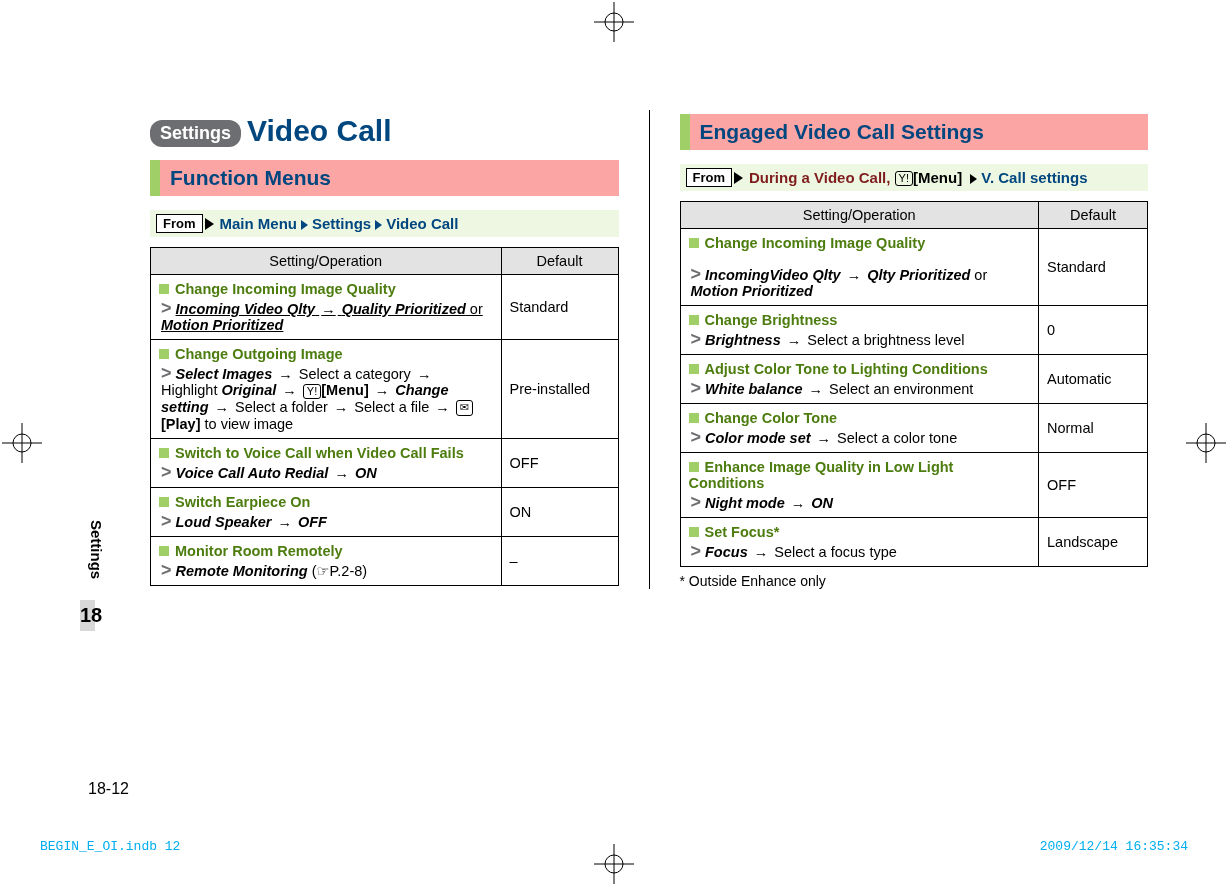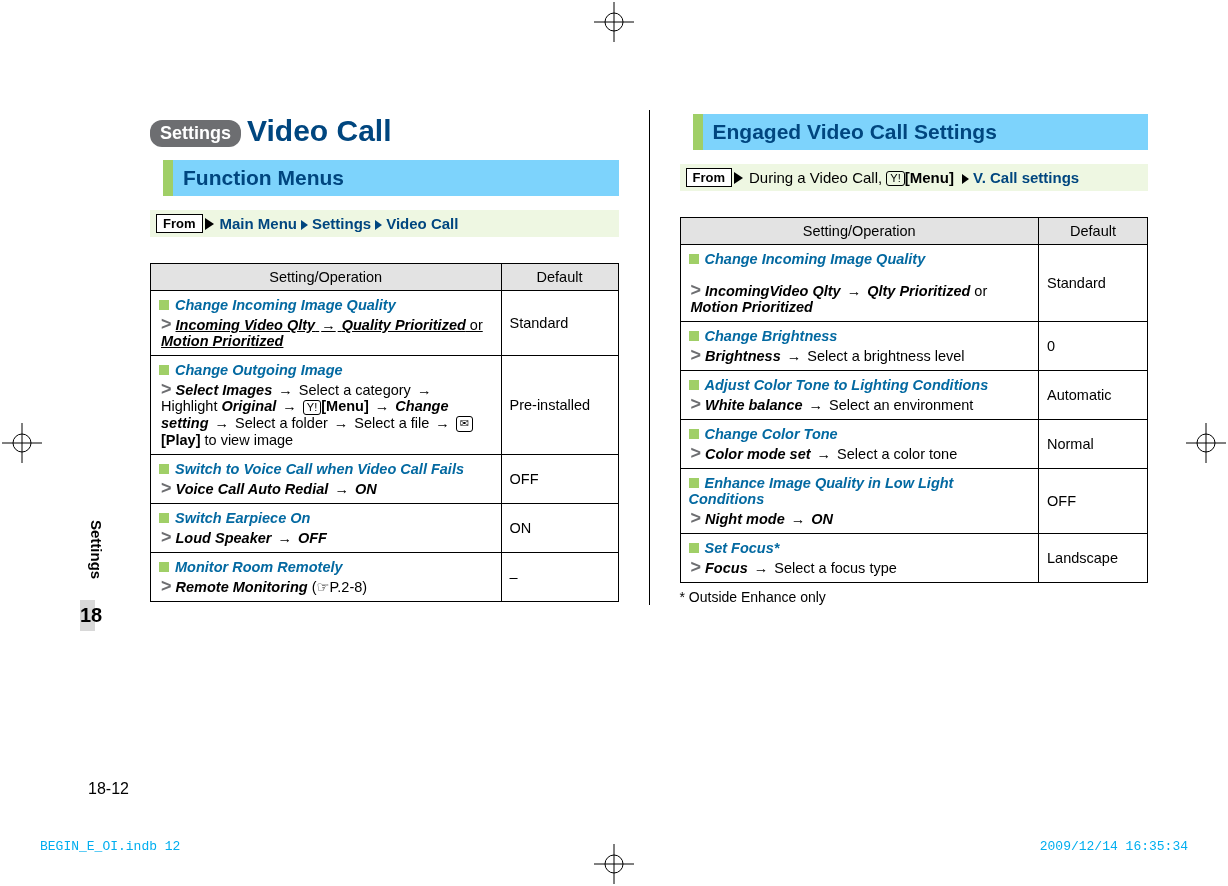--- a/index.html
+++ b/index.html
@@ -40,36 +40,36 @@
     vertical-align: middle;
     margin-right: 6px;
   }
   .h1 {
     font-size: 30px;
     font-weight: bold;
     color: #00467f;
     margin: 4px 0 12px 0;
   }
   .h2-wrap {
-    background: #7dd3fc;
+    background: #fca5a5;
     border-left: 10px solid #a0cf67;
     padding: 6px 10px;
-    margin: 6px 0 14px 13px;
+    margin: 6px 0 14px 0;
   }
   .h2 {
     color: #00467f;
     font-size: 21px;
     font-weight: bold;
   }
   .from-row {
     display: flex;
     align-items: center;
     background: #eef7e2;
     padding: 4px 6px;
-    margin: 6px 0 26px 0;
+    margin: 6px 0 10px 0;
     font-size: 15px;
   }
   .from-box {
     border: 1px solid #000;
     padding: 1px 6px;
     font-size: 13px;
     background: #fff;
     font-weight: bold;
   }
   .play-tri {
@@ -84,21 +84,21 @@
   .crumbs .sep {
     display: inline-block;
     margin: 0 4px;
     width: 0; height: 0;
     border-top: 5px solid transparent;
     border-bottom: 5px solid transparent;
     border-left: 7px solid #00467f;
     vertical-align: middle;
   }
   .crumbs .sep.black { border-left-color: #000; }
-  .plain { color: #000000; font-weight: normal; }
+  .plain { color: #7f1d1d; font-weight: bold; }
   table.settings {
     border-collapse: collapse;
     width: 100%;
     font-size: 14.5px;
   }
   table.settings th {
     background: #e3e3e3;
     border: 1px solid #000;
     padding: 5px 8px;
     font-weight: normal;
@@ -108,21 +108,21 @@
     padding: 6px 8px;
     vertical-align: middle;
   }
   .sq {
     display: inline-block;
     width: 10px; height: 10px;
     background: #a0cf67;
     margin-right: 6px;
     vertical-align: baseline;
   }
-  .row-title { color: #0369a1; font-weight: bold; font-style: italic; }
+  .row-title { color: #4d7c0f; font-weight: bold; }
   .gt {
     display: inline-block;
     color: #6d6e71;
     font-weight: bold;
     font-size: 18px;
     margin-right: 4px;
     line-height: 1;
   }
   .em { font-style: italic; font-weight: bold; }
   .arrow { margin: 0 2px; }

